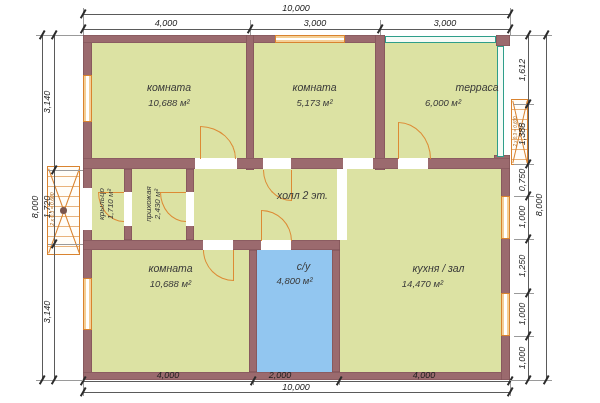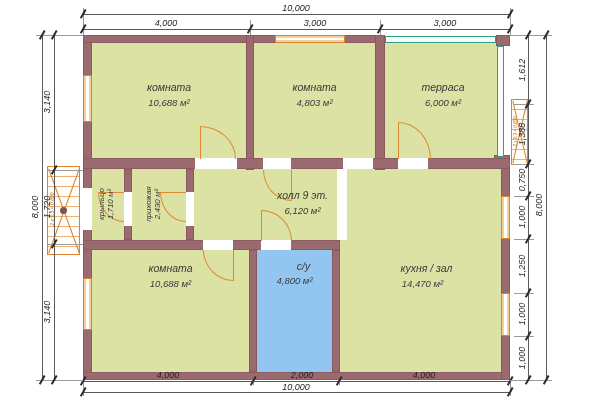--- a/index.html
+++ b/index.html
@@ -97,44 +97,43 @@
   <div class="steps" style="left:511px;top:99px;width:15px;height:64px;">
     <div class="diag" style="width:64px;transform:translate(-50%,-50%) rotate(77deg);"></div>
     <div class="diag" style="width:64px;transform:translate(-50%,-50%) rotate(-77deg);"></div>
   </div>
   <div class="stepnote" style="left:478px;top:128px;width:76px;height:7px;font-size:4.5px;">2 х 0,3 = 0,600</div>
 
   <div class="roomlabel" style="left:92px;top:82px;width:154px;">комната</div>
   <div class="roomarea" style="left:92px;top:98px;width:154px;">10,688 м²</div>
 
   <div class="roomlabel" style="left:254px;top:82px;width:121px;">комната</div>
-  <div class="roomarea" style="left:254px;top:98px;width:121px;">4,803 м²</div>
-
-  <div class="roomlabel" style="left:385px;top:82px;width:116px;">терраса</div>
+  <div class="roomarea" style="left:254px;top:98px;width:121px;">5,173 м²</div>
+
+  <div class="roomlabel" style="left:385px;top:82px;width:116px;padding-left:34px;">терраса</div>
   <div class="roomarea" style="left:385px;top:98px;width:116px;">6,000 м²</div>
 
   <div class="rotbox" style="left:78px;top:193px;width:60px;height:22px;font-size:8px;">
     <div>крыльцо</div>
     <div>1,710 м²</div>
   </div>
   <div class="rotbox" style="left:125px;top:193px;width:60px;height:22px;font-size:8px;">
     <div>прихожая</div>
     <div>2,430 м²</div>
   </div>
 
-  <div class="roomlabel" style="left:245px;top:190px;width:115px;">холл 9 эт.</div>
-  <div class="roomarea" style="left:245px;top:206px;width:115px;">6,120 м²</div>
+  <div class="roomlabel" style="left:245px;top:190px;width:115px;">холл 2 эт.</div>
 
   <div class="roomlabel" style="left:92px;top:263px;width:157px;">комната</div>
   <div class="roomarea" style="left:92px;top:279px;width:157px;">10,688 м²</div>
 
   <div class="roomlabel" style="left:257px;top:261px;width:93px;">с/у</div>
   <div class="roomarea" style="left:257px;top:276px;width:75px;">4,800 м²</div>
 
-  <div class="roomlabel" style="left:364px;top:263px;width:125px;font-style:italic;">кухня / зал</div>
+  <div class="roomlabel" style="left:376px;top:263px;width:125px;font-style:italic;">кухня / зал</div>
   <div class="roomarea" style="left:360px;top:279px;width:125px;">14,470 м²</div>
 
   <div class="dimline" style="left:83px;top:14px;width:427px;height:1px;"></div>
   <div class="dimline" style="left:83px;top:29px;width:427px;height:1px;"></div>
   <div class="ext" style="left:83px;top:8px;width:1px;height:27px;"></div>
   <div class="ext" style="left:510px;top:8px;width:1px;height:27px;"></div>
   <div class="ext" style="left:250px;top:20px;width:1px;height:15px;"></div>
   <div class="ext" style="left:380px;top:20px;width:1px;height:15px;"></div>
   <div class="tick" style="left:78px;top:13px;"></div>
   <div class="tick" style="left:505px;top:13px;"></div>
@@ -153,21 +152,21 @@
   <div class="ext" style="left:510px;top:380px;width:1px;height:16px;"></div>
   <div class="ext" style="left:253px;top:380px;width:1px;height:5px;"></div>
   <div class="ext" style="left:339px;top:380px;width:1px;height:5px;"></div>
   <div class="tick" style="left:78px;top:380px;"></div>
   <div class="tick" style="left:248px;top:380px;"></div>
   <div class="tick" style="left:334px;top:380px;"></div>
   <div class="tick" style="left:505px;top:380px;"></div>
   <div class="tick" style="left:78px;top:391px;"></div>
   <div class="tick" style="left:505px;top:391px;"></div>
   <div class="dimlabel" style="left:118px;top:370px;width:100px;">4,000</div>
-  <div class="dimlabel" style="left:252px;top:370px;width:100px;">2,000</div>
+  <div class="dimlabel" style="left:230px;top:370px;width:100px;">2,000</div>
   <div class="dimlabel" style="left:374px;top:370px;width:100px;">4,000</div>
   <div class="dimlabel" style="left:246px;top:382px;width:100px;">10,000</div>
 
   <div class="dimline" style="left:54px;top:35px;width:1px;height:345px;"></div>
   <div class="dimline" style="left:42px;top:35px;width:1px;height:345px;"></div>
   <div class="ext" style="left:36px;top:35px;width:47px;height:1px;"></div>
   <div class="ext" style="left:36px;top:380px;width:47px;height:1px;"></div>
   <div class="ext" style="left:48px;top:170px;width:35px;height:1px;"></div>
   <div class="ext" style="left:48px;top:244px;width:35px;height:1px;"></div>
   <div class="tick" style="left:49px;top:34px;"></div>

